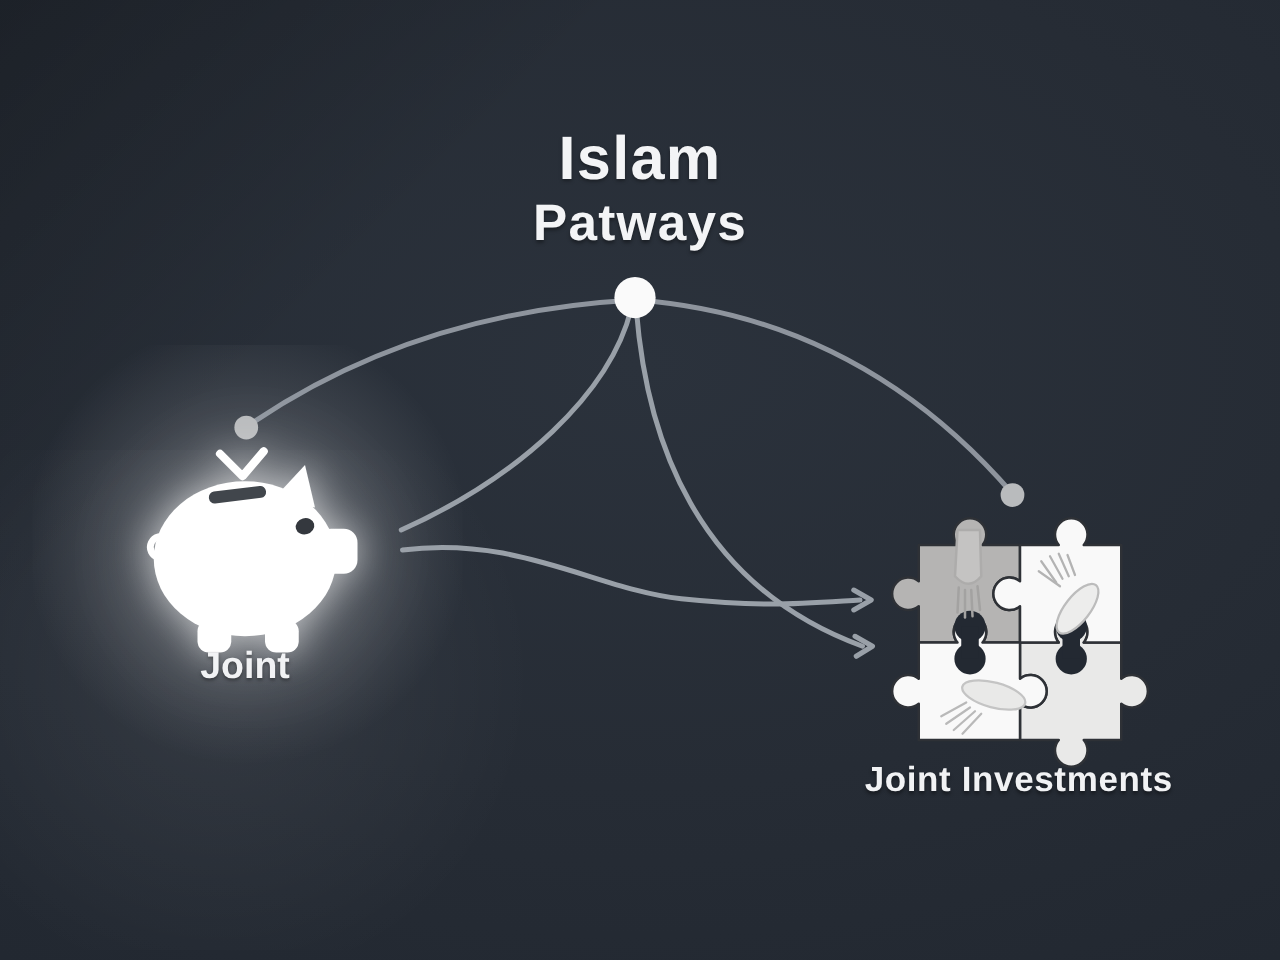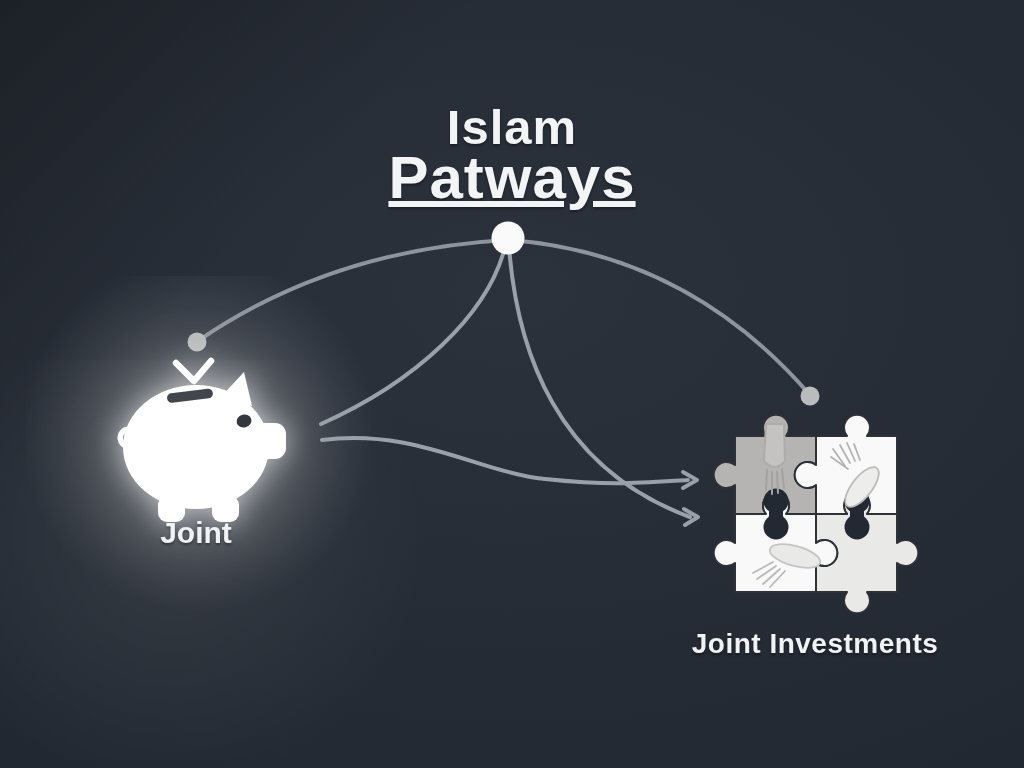--- a/index.html
+++ b/index.html
@@ -12,25 +12,25 @@
   .glow{position:absolute;pointer-events:none;}
   .glow-pig{left:26px;top:276px;width:344px;height:336px;
     background:radial-gradient(circle at 50% 47%, rgba(255,255,255,.30) 0%, rgba(255,255,255,.11) 42%, rgba(255,255,255,0) 72%);}
   .glow-haze{left:-60px;top:360px;width:520px;height:400px;
     background:radial-gradient(circle at 45% 45%, rgba(255,255,255,.07) 0%, rgba(255,255,255,0) 70%);}
   svg.scene{position:absolute;left:0;top:0;}
   .pig-group{filter:drop-shadow(0 0 14px rgba(255,255,255,.55)) drop-shadow(0 0 34px rgba(255,255,255,.28));}
   .title{position:absolute;left:0;top:100px;width:1024px;text-align:center;color:#f3f4f6;
     font-weight:700;text-shadow:0 2px 3px rgba(0,0,0,.35);}
   .title .l1{font-size:49px;line-height:54px;letter-spacing:1px;}
-  .title .l2{font-size:60px;line-height:48px;letter-spacing:1px;text-decoration:underline;}
+  .title .l2{font-size:41px;line-height:48px;letter-spacing:1px;}
   .node-label{position:absolute;color:#f1f2f4;font-weight:700;text-align:center;
     text-shadow:0 2px 3px rgba(0,0,0,.4);}
   .label-saving{left:96px;top:516px;width:200px;font-size:30px;}
-  .label-joint{left:665px;top:608px;width:300px;font-size:28px;letter-spacing:.5px;margin-top:20px;}
+  .label-joint{left:665px;top:608px;width:300px;font-size:28px;letter-spacing:.5px;}
 </style>
 </head>
 <body>
 
 <div class="canvas">
 
   <div class="glow glow-haze"></div>
   <div class="glow glow-pig"></div>
 
   <svg class="scene" width="1024" height="768" viewBox="0 0 1024 768">

